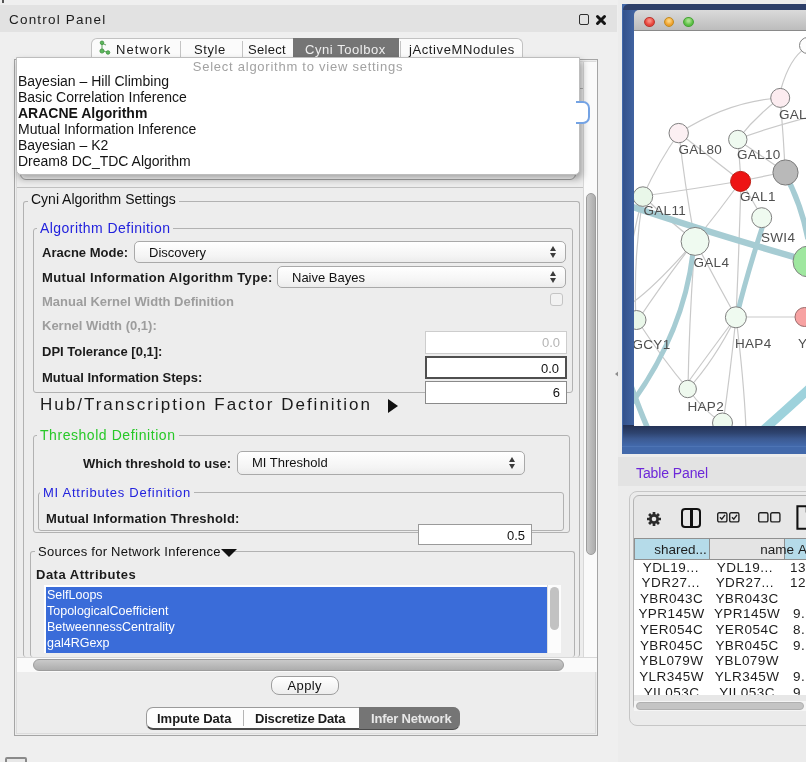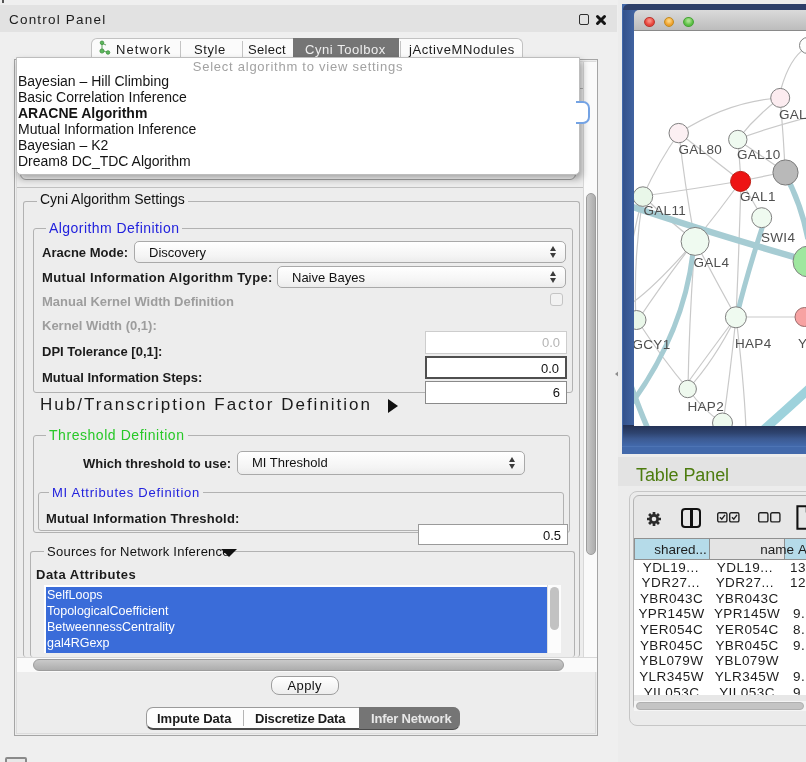--- a/index.html
+++ b/index.html
@@ -16,21 +16,21 @@
   .carr{position:absolute;right:7px;top:50%;width:9px;height:14px;margin-top:-7px;}
   .carr:before{content:"";position:absolute;left:1px;top:1px;
       border-left:3.5px solid transparent;border-right:3.5px solid transparent;
       border-bottom:5px solid #3c3c3c;}
   .carr:after{content:"";position:absolute;left:1px;bottom:1px;
       border-left:3.5px solid transparent;border-right:3.5px solid transparent;
       border-top:5px solid #3c3c3c;}
   .field{position:absolute;background:#fff;box-sizing:border-box;font-size:13px;
          text-align:right;padding:3px 6px 0 0;margin-top:16px;}
   .gbox{position:absolute;border:1px solid #b2b2b2;border-radius:3px;box-sizing:border-box;}
-  .gtitle{position:absolute;background:#ededed;padding:0 3px;font-size:14px;white-space:nowrap;margin-left:9px;}
+  .gtitle{position:absolute;background:#ededed;padding:0 3px;font-size:14px;white-space:nowrap;}
 </style></head>
 <body>
 
 <div class="abs" style="left:0;top:0;width:618px;height:762px;background:#efefef;"></div>
 <div class="abs" style="left:2px;top:0;width:2px;height:3px;background:#555;"></div>
 
 <div class="abs" style="left:0;top:5px;width:617px;height:27px;background:#e2e2e2;"></div>
 <div class="abs lbl" style="left:9px;top:12px;font-size:13.5px;letter-spacing:1.2px;">Control Panel</div>
 
 <div class="abs" style="left:579px;top:14px;width:8px;height:9px;border:1.6px solid #2e2e2e;border-radius:2px;"></div>
@@ -107,21 +107,21 @@
 
 <div class="abs lbl b" style="left:83px;top:456px;text-align:right;">Which threshold to use:</div>
 <div class="combo" style="left:237px;top:451px;width:288px;height:24px;">
     <span class="ctext">MI Threshold</span>
     <span class="carr"></span>
   </div>
 
 <div class="gbox" style="left:38px;top:492px;width:526px;height:39px;"></div>
 <div class="gtitle" style="left:40px;top:485px;color:#2222dd;font-size:13px;letter-spacing:0.75px;">MI Attributes Definition</div>
 <div class="abs lbl b" style="left:46px;top:511px;letter-spacing:0.2px;">Mutual Information Threshold:</div>
-<div class="field" style="left:418px;top:508px;width:150px;height:21px;border:1.5px solid #9a9a9a;color:#111;">0.5</div>
+<div class="field" style="left:418px;top:508px;width:114px;height:21px;border:1.5px solid #9a9a9a;color:#111;">0.5</div>
 
 <div class="gbox" style="left:30px;top:551px;width:545px;height:106px;border-bottom:none;"></div>
 <div class="gtitle" style="left:35px;top:544px;color:#111;font-size:13px;letter-spacing:0.25px;">Sources for Network Inference</div>
 <div class="abs" style="left:221px;top:549px;width:0;height:0;border-left:8px solid transparent;border-right:8px solid transparent;border-top:8px solid #111;"></div>
 <div class="abs lbl b" style="left:36px;top:567px;letter-spacing:0.5px;">Data Attributes</div>
 
 <div class="abs" style="left:44px;top:585px;width:517px;height:68px;background:#fff;overflow:hidden;">
   <div class="abs" style="left:2px;top:2px;width:501px;height:66px;background:#3a6cd9;"></div>
   <div class="abs" style="left:3px;top:3px;font-size:12.5px;color:#fff;line-height:15.9px;">SelfLoops<br>TopologicalCoefficient<br>BetweennessCentrality<br>gal4RGexp</div>
   <div class="abs" style="left:503px;top:0;width:14px;height:68px;background:#fcfcfc;border-left:1px solid #e0e0e0;box-sizing:border-box;"></div>
@@ -236,21 +236,21 @@
     <text x="59.5" y="235.5">GAL4</text>
     <text x="-1.5" y="317.5">GCY1</text>
     <text x="101" y="316.5">HAP4</text>
     <text x="164" y="316.5">YJ</text>
     <text x="53.5" y="379.5">HAP2</text>
   </g>
 </svg>
 </div>
 
 <div class="abs" style="left:618px;top:457px;width:188px;height:29px;background:#e3e3e3;"></div>
-<div class="abs" style="left:636px;top:465px;font-size:18px;color:#4d7c0f;letter-spacing:-0.1px;">Table Panel</div>
+<div class="abs" style="left:636px;top:465px;font-size:14px;color:#6d28d9;letter-spacing:-0.1px;">Table Panel</div>
 
 <div class="abs" style="left:629px;top:491px;width:200px;height:235px;border:1px solid #c6c6c6;border-radius:8px;background:#ebebeb;box-sizing:border-box;"></div>
 <div class="abs" style="left:633px;top:495px;width:200px;height:216px;border:1px solid #b5b5b5;border-radius:6px;background:#e7e7e7;box-sizing:border-box;"></div>
 
 <svg class="abs" style="left:645px;top:510px;" width="18" height="18" viewBox="0 0 18 18">
   <g stroke="#2b2b2b" stroke-width="2.7">
     <path d="M9 2 L9 16 M2 9 L16 9 M4.05 4.05 L13.95 13.95 M13.95 4.05 L4.05 13.95"></path>
   </g>
   <circle cx="9" cy="9" r="4.9" fill="#2b2b2b"></circle>
   <circle cx="9" cy="9" r="2.3" fill="#e7e7e7"></circle>

